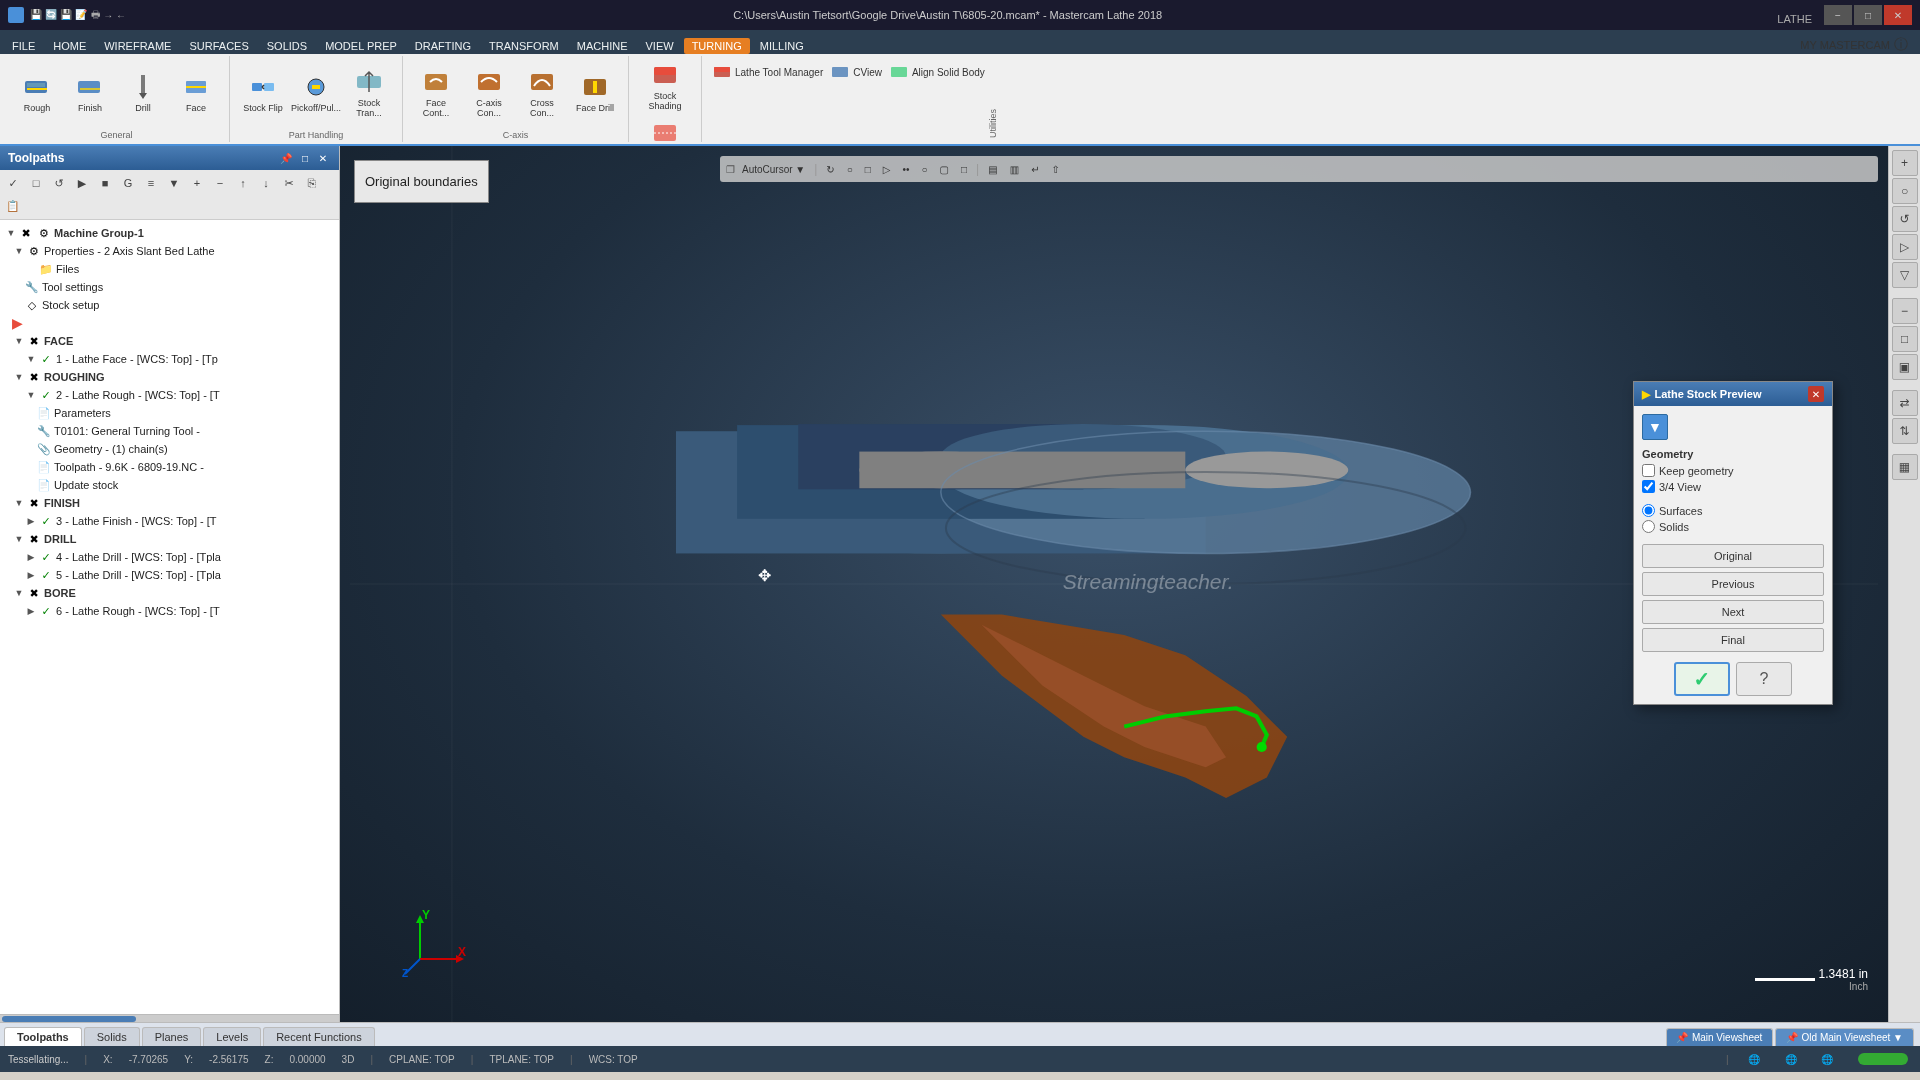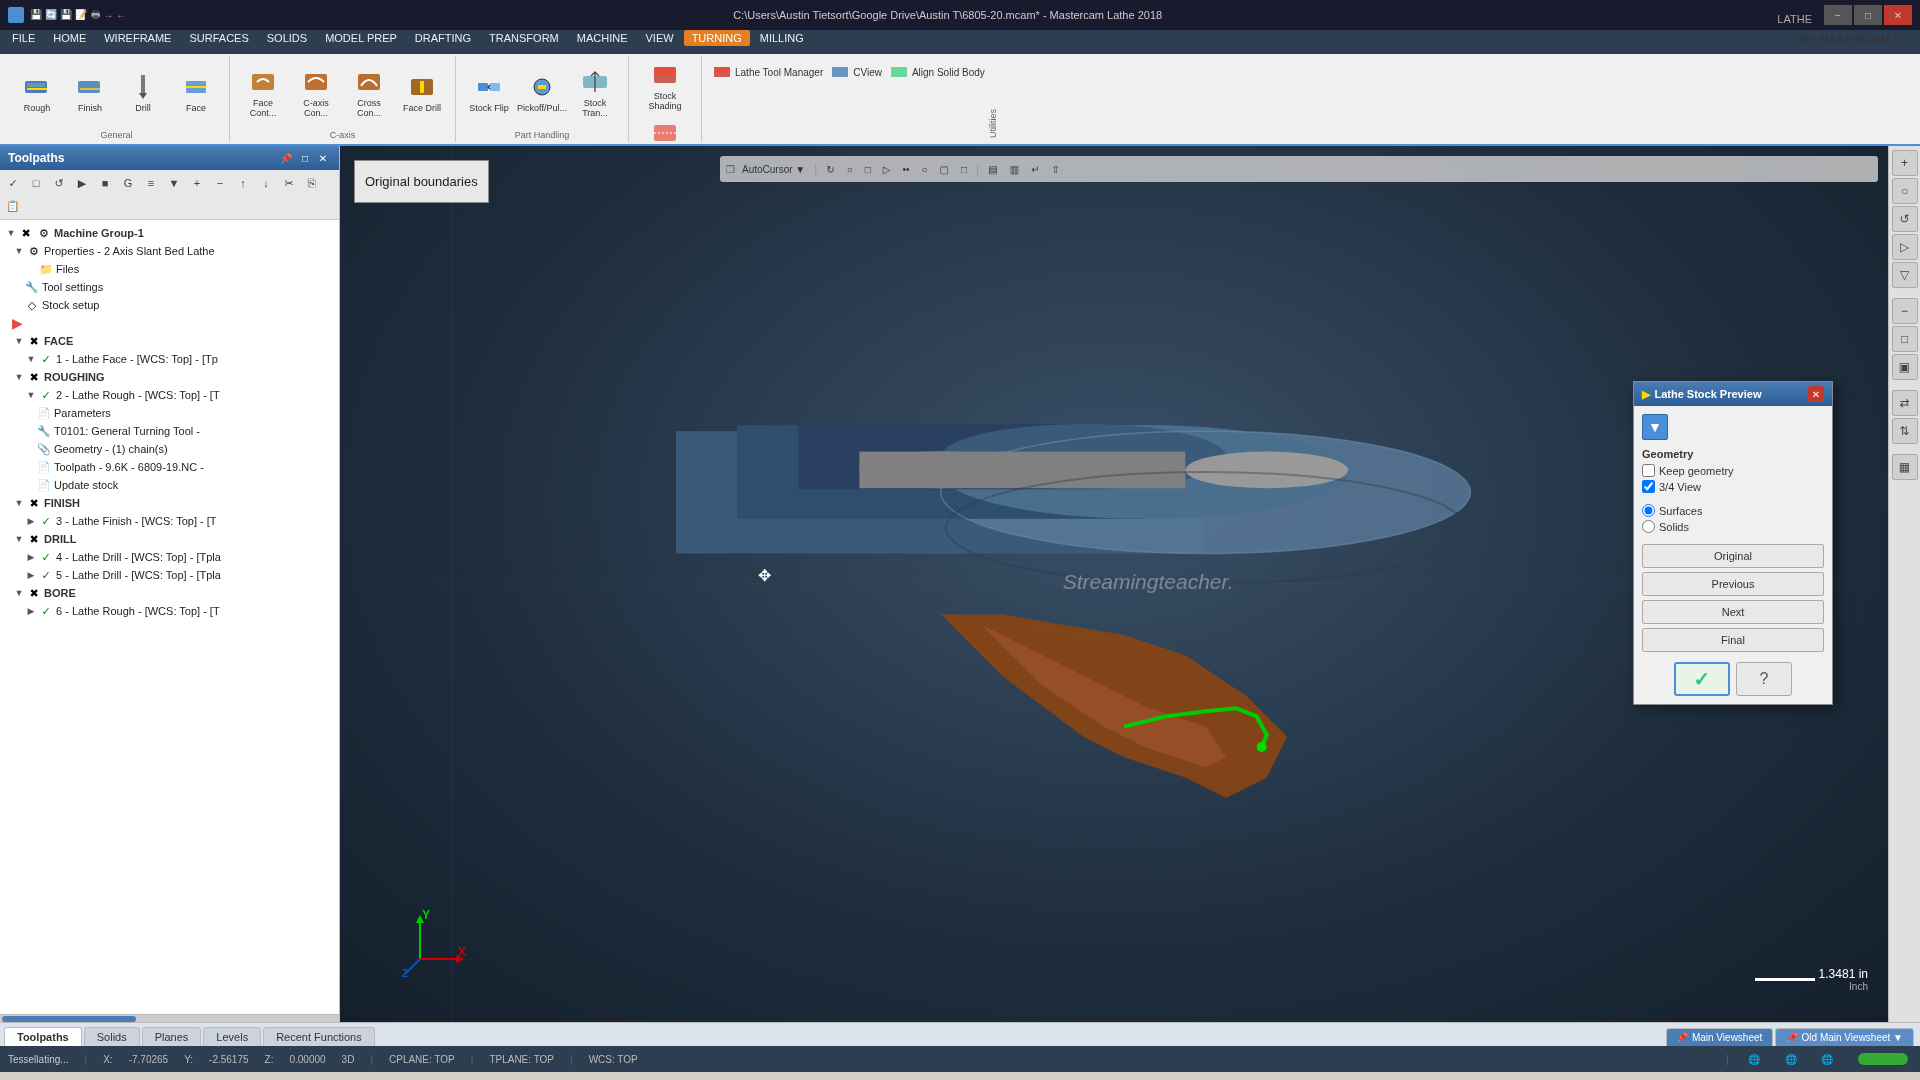--- a/index.html
+++ b/index.html
@@ -11,21 +11,21 @@
       justify-content: space-between; padding: 0 8px; color: #ccc;
     }
     #title-bar .title-text { font-size: 11px; flex: 1; text-align: center; }
     #title-bar .win-controls { display: flex; gap: 2px; }
     #title-bar .win-btn { width: 28px; height: 20px; background: #555; border: none; color: #ccc; cursor: pointer; font-size: 10px; }
     #title-bar .win-btn.close { background: #c0392b; }
     #title-bar .app-icon { width: 16px; height: 16px; background: #4a90d9; border-radius: 2px; margin-right: 6px; }
 
     
     #menu-bar {
-      height: 24px; background: #2c3e50; display: flex; align-items: flex-start;
+      height: 24px; background: #2c3e50; display: flex; align-items: flex-end;
       padding: 0 4px; gap: 2px;
     }
     .menu-item {
       padding: 2px 8px; color: #ecf0f1; font-size: 11px; cursor: pointer;
       border-radius: 2px;
     }
     .menu-item.active { background: #e67e22; color: white; }
 
     
     #ribbon {
@@ -323,62 +323,20 @@
         </div>
       </div>
       <div class="ribbon-group-label">General</div>
     </div>
 
     <div class="ribbon-group">
       <div class="ribbon-buttons">
         <div class="ribbon-btn">
           <div class="btn-icon">
             <svg width="28" height="28" viewBox="0 0 28 28">
-                <rect x="3" y="6" width="22" height="16" rx="2" fill="#c0803a"></rect>
-                <path d="M8 14 Q14 8 20 14" stroke="white" stroke-width="2" fill="none"></path>
-              </svg>
-          </div>
-          <span>Face Cont...</span>
-        </div>
-        <div class="ribbon-btn">
-          <div class="btn-icon">
-            <svg width="28" height="28" viewBox="0 0 28 28">
-                <rect x="3" y="6" width="22" height="16" rx="2" fill="#c07030"></rect>
-                <path d="M6 14 Q14 6 22 14" stroke="white" stroke-width="2" fill="none"></path>
-              </svg>
-          </div>
-          <span>C-axis Con...</span>
-        </div>
-        <div class="ribbon-btn">
-          <div class="btn-icon">
-            <svg width="28" height="28" viewBox="0 0 28 28">
-                <rect x="3" y="6" width="22" height="16" rx="2" fill="#b87030"></rect>
-                <path d="M6 18 Q14 6 22 18" stroke="white" stroke-width="2" fill="none"></path>
-              </svg>
-          </div>
-          <span>Cross Con...</span>
-        </div>
-        <div class="ribbon-btn">
-          <div class="btn-icon">
-            <svg width="28" height="28" viewBox="0 0 28 28">
-                <rect x="3" y="6" width="22" height="16" rx="2" fill="#a06828"></rect>
-                <rect x="12" y="8" width="4" height="12" fill="#ffd700"></rect>
-              </svg>
-          </div>
-          <span>Face Drill</span>
-        </div>
-      </div>
-      <div class="ribbon-group-label">C-axis</div>
-    </div>
-
-    <div class="ribbon-group">
-      <div class="ribbon-buttons">
-        <div class="ribbon-btn">
-          <div class="btn-icon">
-            <svg width="28" height="28" viewBox="0 0 28 28">
                 <rect x="3" y="10" width="10" height="8" rx="1" fill="#4a90d9"></rect>
                 <rect x="15" y="10" width="10" height="8" rx="1" fill="#7abcf0"></rect>
                 <path d="M13 14 L15 12 M13 14 L15 16" stroke="#333" stroke-width="1.5"></path>
               </svg>
           </div>
           <span>Stock Flip</span>
         </div>
         <div class="ribbon-btn">
           <div class="btn-icon">
             <svg width="28" height="28" viewBox="0 0 28 28">
@@ -392,20 +350,62 @@
           <div class="btn-icon">
             <svg width="28" height="28" viewBox="0 0 28 28">
                 <rect x="2" y="8" width="24" height="12" rx="2" fill="#6ab" opacity="0.8"></rect>
                 <path d="M14 4 L14 24 M10 8 L14 4 L18 8" stroke="#555" stroke-width="1.5" fill="none"></path>
               </svg>
           </div>
           <span>Stock Tran...</span>
         </div>
       </div>
       <div class="ribbon-group-label">Part Handling</div>
+    </div>
+
+    <div class="ribbon-group">
+      <div class="ribbon-buttons">
+        <div class="ribbon-btn">
+          <div class="btn-icon">
+            <svg width="28" height="28" viewBox="0 0 28 28">
+                <rect x="3" y="6" width="22" height="16" rx="2" fill="#c0803a"></rect>
+                <path d="M8 14 Q14 8 20 14" stroke="white" stroke-width="2" fill="none"></path>
+              </svg>
+          </div>
+          <span>Face Cont...</span>
+        </div>
+        <div class="ribbon-btn">
+          <div class="btn-icon">
+            <svg width="28" height="28" viewBox="0 0 28 28">
+                <rect x="3" y="6" width="22" height="16" rx="2" fill="#c07030"></rect>
+                <path d="M6 14 Q14 6 22 14" stroke="white" stroke-width="2" fill="none"></path>
+              </svg>
+          </div>
+          <span>C-axis Con...</span>
+        </div>
+        <div class="ribbon-btn">
+          <div class="btn-icon">
+            <svg width="28" height="28" viewBox="0 0 28 28">
+                <rect x="3" y="6" width="22" height="16" rx="2" fill="#b87030"></rect>
+                <path d="M6 18 Q14 6 22 18" stroke="white" stroke-width="2" fill="none"></path>
+              </svg>
+          </div>
+          <span>Cross Con...</span>
+        </div>
+        <div class="ribbon-btn">
+          <div class="btn-icon">
+            <svg width="28" height="28" viewBox="0 0 28 28">
+                <rect x="3" y="6" width="22" height="16" rx="2" fill="#a06828"></rect>
+                <rect x="12" y="8" width="4" height="12" fill="#ffd700"></rect>
+              </svg>
+          </div>
+          <span>Face Drill</span>
+        </div>
+      </div>
+      <div class="ribbon-group-label">C-axis</div>
     </div>
 
     <div class="ribbon-group">
       <div class="ribbon-buttons">
         <div style="display:flex;flex-direction:column;align-items:center;gap:2px;">
           <div class="ribbon-btn" style="width:56px;min-height:50px;">
             <div class="btn-icon">
               <svg width="28" height="28" viewBox="0 0 28 28">
                   <rect x="3" y="6" width="22" height="16" rx="2" fill="#c0392b" opacity="0.8"></rect>
                   <rect x="3" y="6" width="22" height="8" rx="2" fill="#e74c3c"></rect>

